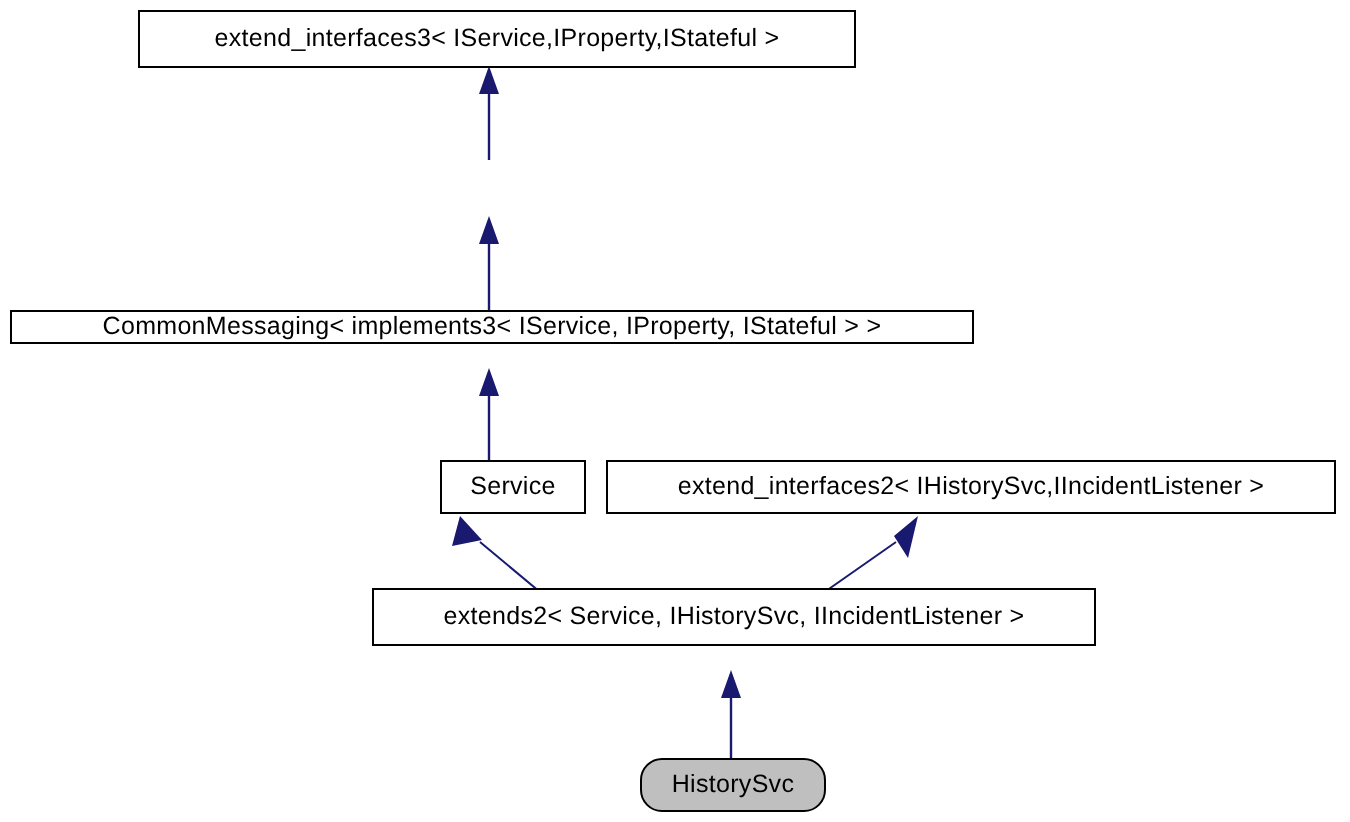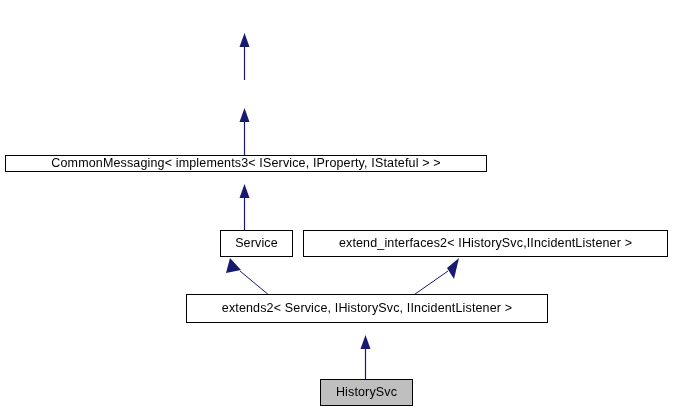--- a/index.html
+++ b/index.html
@@ -75,35 +75,38 @@
       <line x1="398" y1="306" x2="448" y2="271" stroke="#191970" stroke-width="1"></line>
       <polygon points="459,258 447,268 454,279" fill="#191970"></polygon>
     </g>
 
     <g>
       <line x1="365.5" y1="379" x2="365.5" y2="347" stroke="#191970" stroke-width="1.2"></line>
       <polygon points="365.5,335 360.5,349 370.5,349" fill="#191970"></polygon>
     </g>
   </svg>
 
+  <div class="node" style="left:69px; top:5px; width:359px; height:29px;">
+    <span class="node-label">extend_interfaces3&lt; IService,IProperty,IStateful &gt;</span>
+  </div>
 
 
   <div class="node" style="left:5px; top:155px; width:482px; height:17px;">
     <span class="node-label">CommonMessaging&lt; implements3&lt; IService, IProperty, IStateful &gt; &gt;</span>
   </div>
 
   <div class="node" style="left:220px; top:230px; width:73px; height:27px;">
     <span class="node-label">Service</span>
   </div>
 
   <div class="node" style="left:303px; top:230px; width:365px; height:27px;">
     <span class="node-label">extend_interfaces2&lt; IHistorySvc,IIncidentListener &gt;</span>
   </div>
 
   <div class="node" style="left:186px; top:294px; width:362px; height:29px;">
     <span class="node-label">extends2&lt; Service, IHistorySvc, IIncidentListener &gt;</span>
   </div>
 
-  <div class="node highlight" style="left:320px; top:379px; width:93px; height:27px;">
+  <div class="node highlight" style="left:320px; top:379px; width:93px; height:27px;border-radius:11px;">
     <span class="node-label">HistorySvc</span>
   </div>
 
 </div>
 
 </body></html>

